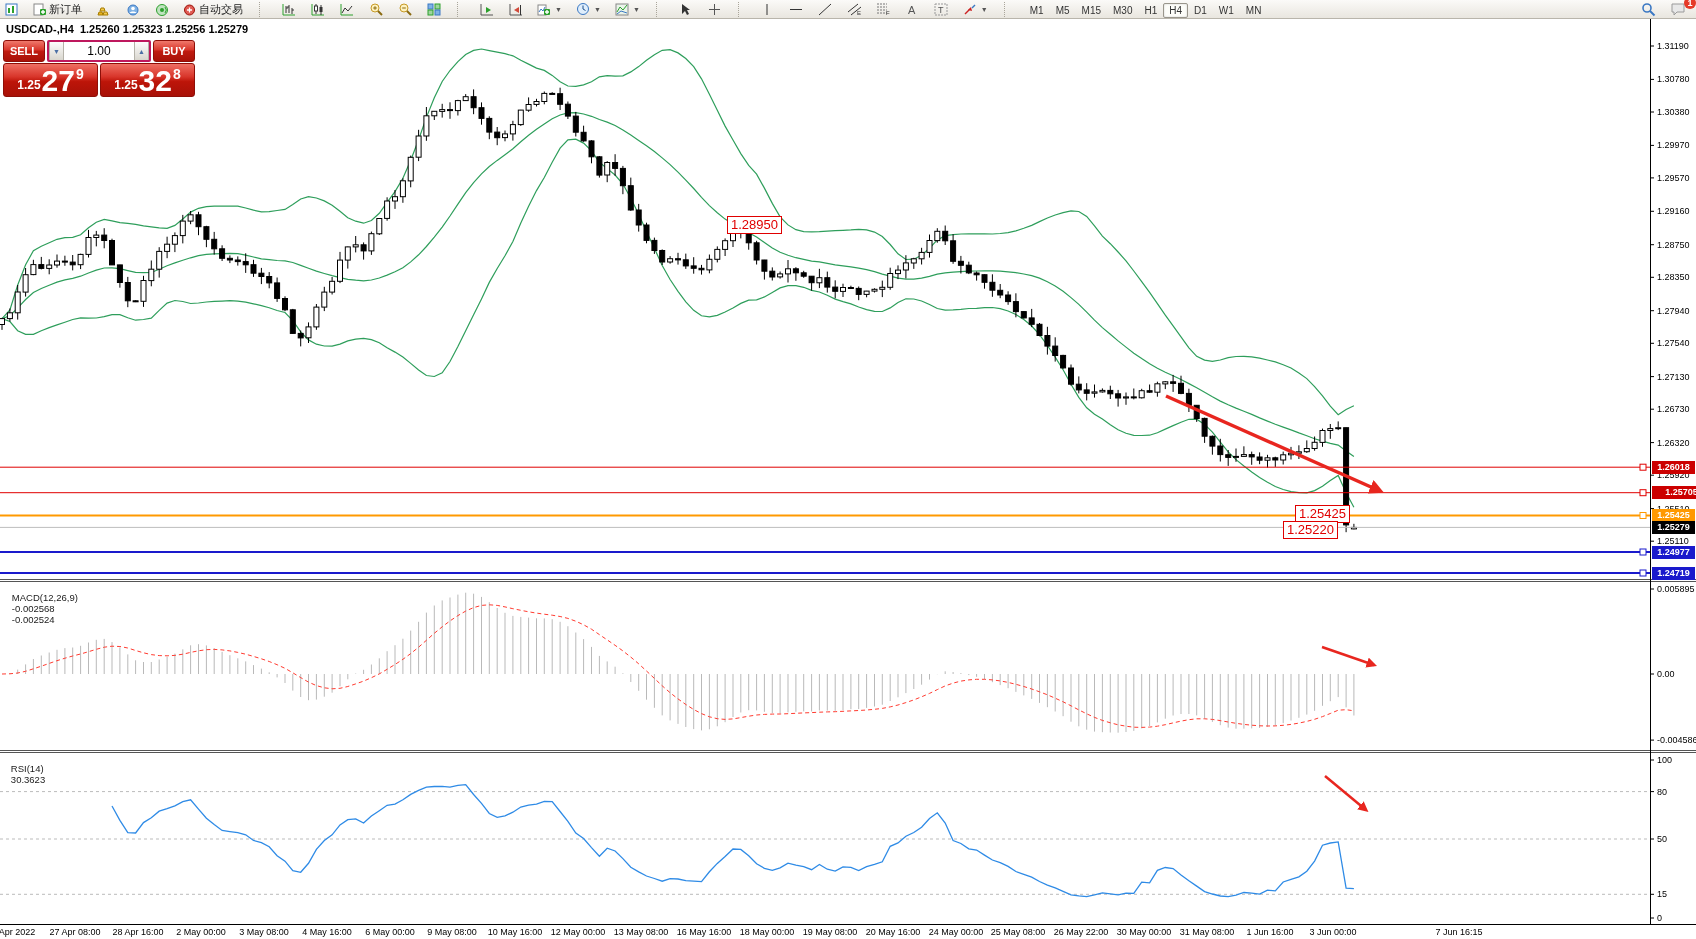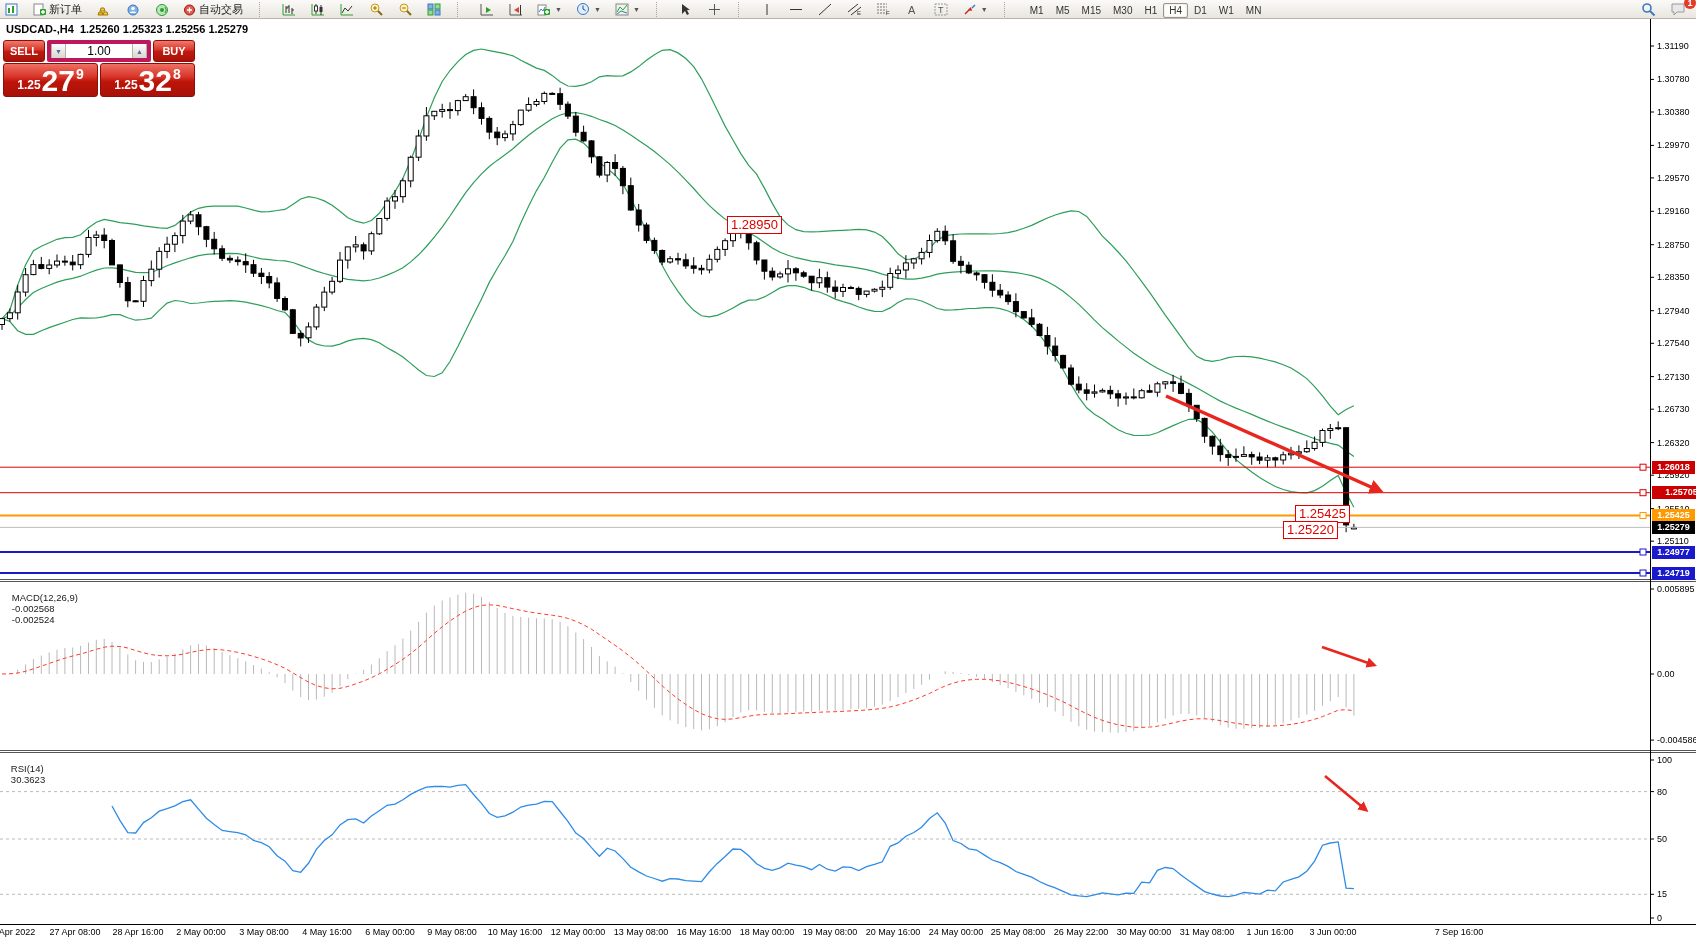--- a/index.html
+++ b/index.html
@@ -35,21 +35,21 @@
   .tlabel{position:absolute;top:908px;font-size:9px;color:#000;transform:translateX(-50%);white-space:nowrap;}
   .indlab{position:absolute;font-size:9.5px;color:#1a1a1a;z-index:3;white-space:pre;}
   .anno{position:absolute;border:1px solid #e00000;background:#fff;color:#e00000;font-size:13px;
     line-height:16px;padding:0 3px;z-index:6;white-space:nowrap;}
 
   
   #panel{position:absolute;left:3px;top:21px;width:192px;z-index:10;}
   #panel .row1{display:flex;gap:2px;height:22px;}
   .redbtn{flex:0 0 40px;border:1px solid #8e0f08;border-radius:3px;color:#fff;font-size:11px;font-weight:bold;
     background:linear-gradient(#f0796c,#d8352a 45%,#c01b10 50%,#a81108);display:flex;align-items:center;justify-content:center;}
-  .spin{flex:1;display:flex;border:4px solid #be185d;border-radius:2px;background:#fff;overflow:hidden;}
+  .spin{flex:1;display:flex;border:2px solid #be185d;border-radius:2px;background:#fff;overflow:hidden;}
   .spinbtn{width:15px;background:linear-gradient(#fdfdfd,#d9d6ce);border:none;border-left:1px solid #b5b2a9;
     border-right:1px solid #b5b2a9;color:#4a6fa5;font-size:7px;padding:0;}
   .spin input{flex:1;border:none;outline:none;text-align:center;font-size:12px;font-family:"Liberation Sans",sans-serif;min-width:0;}
   #panel .row2{display:flex;gap:2px;height:34px;margin-top:1px;}
   .pricebox{flex:1;border:1px solid #8e0f08;border-radius:3px;color:#fff;
     background:linear-gradient(#ef6f63,#d8352a 40%,#bd1509 55%,#a81108);
     display:flex;align-items:flex-end;justify-content:center;overflow:hidden;}
   .p-small{font-size:12px;font-weight:bold;margin:0 1px 4px 0;}
   .p-big{font-size:30px;font-weight:bold;line-height:30px;}
   .p-sup{font-size:14px;font-weight:bold;margin:2px 0 0 1px;align-self:flex-start;}
@@ -906,21 +906,21 @@
         <div class="tlabel" style="left: 830px;">19 May 08:00</div>
         <div class="tlabel" style="left: 893px;">20 May 16:00</div>
         <div class="tlabel" style="left: 956px;">24 May 00:00</div>
         <div class="tlabel" style="left: 1018px;">25 May 08:00</div>
         <div class="tlabel" style="left: 1081px;">26 May 22:00</div>
         <div class="tlabel" style="left: 1144px;">30 May 00:00</div>
         <div class="tlabel" style="left: 1207px;">31 May 08:00</div>
         <div class="tlabel" style="left: 1270px;">1 Jun 16:00</div>
         <div class="tlabel" style="left: 1333px;">3 Jun 00:00</div>
         <div class="tlabel" style="left: 1396px; margin-top: 35px;">6 Jun 08:00</div>
-        <div class="tlabel" style="left: 1459px;">7 Sep 16:00</div>
+        <div class="tlabel" style="left: 1459px;">7 Jun 16:15</div>
         <div class="anno" style="left: 727px; top: 197px;">1.28950</div>
         <div class="anno" style="left: 1295px; top: 486px;">1.25425</div>
         <div class="anno" style="left: 1283px; top: 502px;">1.25220</div>
       </div>
     <div id="title">USDCAD-,H4  1.25260 1.25323 1.25256 1.25279</div>
 
     <div class="indlab" id="macd-label" style="left:-4px;top:562px;">
       <span>MACD(12,26,9)</span>
       <span>-0.002568</span>
       <span>-0.002524</span>

